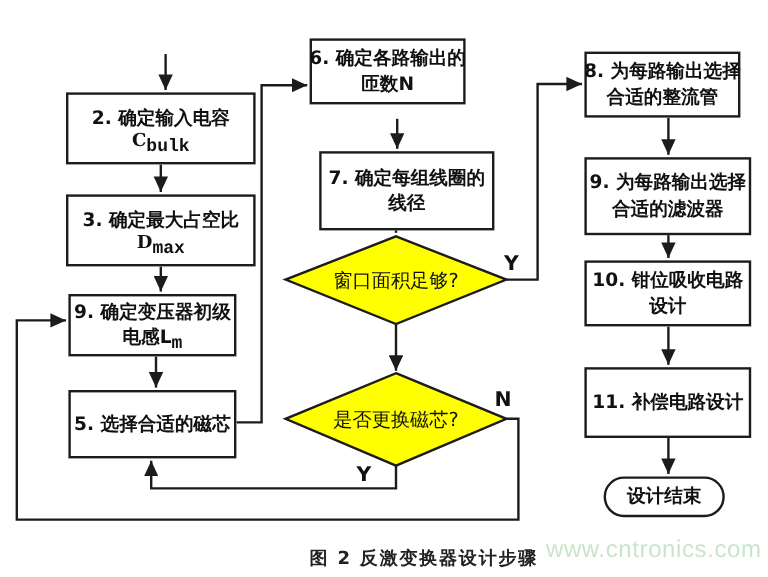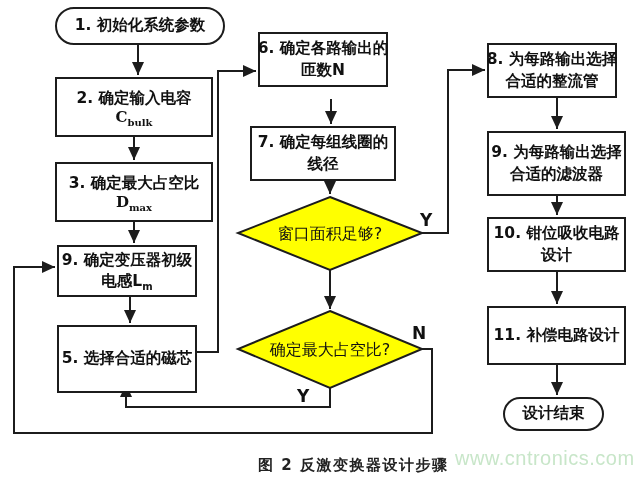--- a/index.html
+++ b/index.html
@@ -21,21 +21,21 @@
   .wires marker path{fill:var(--line);}
   .node{
     position:absolute;box-sizing:border-box;border:2px solid var(--line);
     background:var(--box-fill);color:var(--text);
     display:flex;flex-direction:column;align-items:center;justify-content:center;
     text-align:center;font-weight:bold;font-size:15.5px;line-height:1.38;
   }
   .node .line{white-space:nowrap;}
   .stadium{border-radius:20px;}
   .sym{font-family:"DejaVu Serif",serif;font-size:15px;line-height:1.15;white-space:nowrap;}
-  sub{font-size:10px;line-height:0;}
+  sub{font-size:15px;line-height:0;font-family:Liberation Mono, monospace;}
   .dtext{
     position:absolute;text-align:center;font-weight:normal;font-size:16px;
     color:var(--text);white-space:nowrap;
   }
   .elabel{
     position:absolute;font-weight:bold;font-size:17px;color:var(--text);
     background:transparent;line-height:1;
   }
   .caption{
     position:absolute;left:258px;top:456px;font-size:15px;font-weight:bold;
@@ -72,55 +72,52 @@
     <line x1="557" y1="186" x2="557" y2="215" marker-end="url(#ah)"></line>
     <line x1="557" y1="272" x2="557" y2="304" marker-end="url(#ah)"></line>
     <line x1="557" y1="363" x2="557" y2="395" marker-end="url(#ah)"></line>
 
     <polyline points="197,352 218,352 218,71 256,71" marker-end="url(#ah)"></polyline>
     <polyline points="422,233 448,233 448,70 485,70" marker-end="url(#ah)"></polyline>
     <polyline points="422,349 432,349 432,433 14,433 14,267 55,267" marker-end="url(#ah)"></polyline>
     <polyline points="330,388 330,407 126,407 126,384" marker-end="url(#ah)"></polyline>
   </svg>
 
-  <div class="node stadium" style="left:55px;top:7px;width:170px;height:38px">
-    <span class="line">1. 初始化系统参数</span>
-  </div>
 
   <div class="node" style="left:55px;top:77px;width:158px;height:60px">
     <span class="line">2. 确定输入电容</span>
     <span class="sym"><span>C</span><sub>bulk</sub></span>
   </div>
 
   <div class="node" style="left:55px;top:162px;width:158px;height:60px">
     <span class="line">3. 确定最大占空比</span>
     <span class="sym"><span>D</span><sub>max</sub></span>
   </div>
 
   <div class="node" style="left:57px;top:245px;width:140px;height:52px">
     <span class="line">9. 确定变压器初级</span>
     <span class="line"><span>电感L</span><sub>m</sub></span>
   </div>
 
-  <div class="node" style="left:57px;top:325px;width:140px;height:68px">
+  <div class="node" style="left:57px;top:325px;width:140px;height:57px">
     <span class="line">5. 选择合适的磁芯</span>
   </div>
 
   <div class="node" style="left:258px;top:32px;width:130px;height:55px">
     <span class="line">6. 确定各路输出的</span>
     <span class="line">匝数N</span>
   </div>
 
-  <div class="node" style="left:250px;top:126px;width:146px;height:55px">
+  <div class="node" style="left:266px;top:126px;width:146px;height:66px">
     <span class="line">7. 确定每组线圈的</span>
     <span class="line">线径</span>
   </div>
 
   <div class="dtext" style="left:240px;top:224px;width:180px">窗口面积足够?</div>
-  <div class="dtext" style="left:240px;top:340px;width:180px">确定最大占空比?</div>
+  <div class="dtext" style="left:240px;top:340px;width:180px">是否更换磁芯?</div>
 
   <div class="node" style="left:487px;top:43px;width:130px;height:55px">
     <span class="line">8. 为每路输出选择</span>
     <span class="line">合适的整流管</span>
   </div>
 
   <div class="node" style="left:487px;top:131px;width:139px;height:65px">
     <span class="line">9. 为每路输出选择</span>
     <span class="line">合适的滤波器</span>
   </div>

